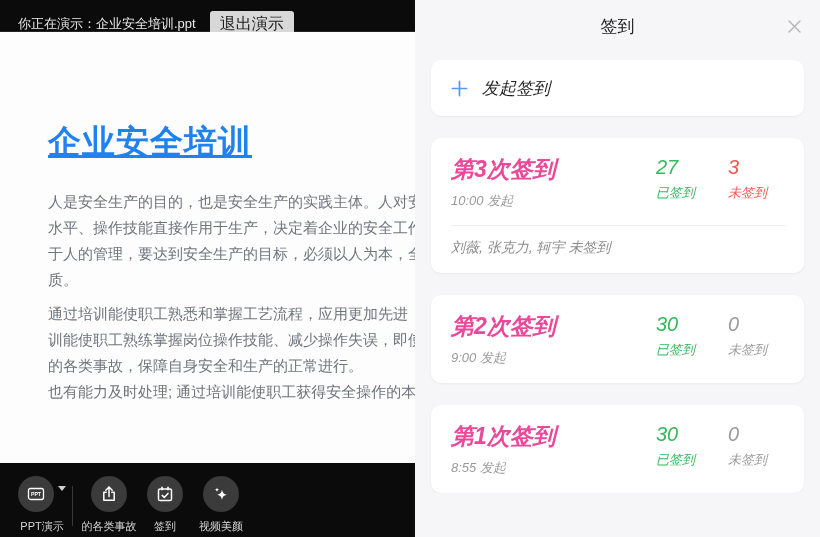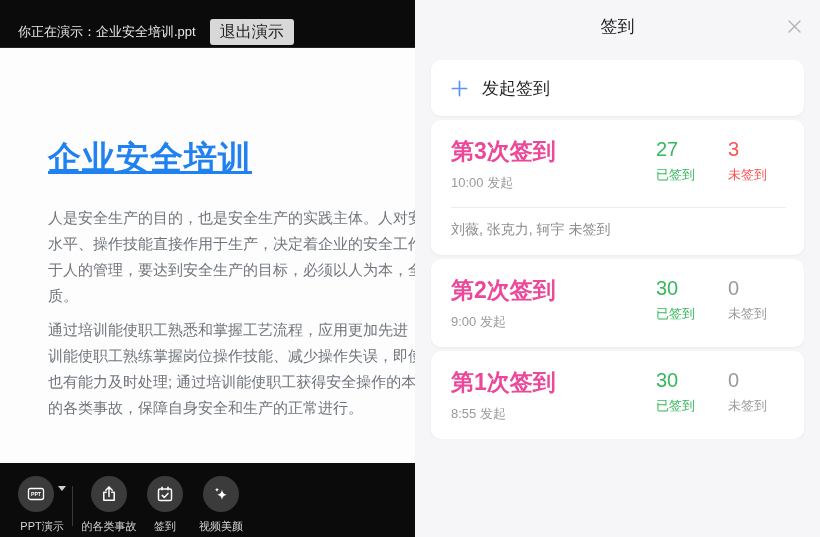--- a/index.html
+++ b/index.html
@@ -6,21 +6,21 @@
   html,body { width:820px; height:537px; }
   body {
     font-family:"Liberation Sans","DejaVu Sans",sans-serif;
     display:flex; background:#fff; overflow:hidden;
   }
 
   
   .stage { width:415px; height:537px; display:flex; flex-direction:column; background:#0b0b0b; }
 
   .topbar {
-    height:48px; background:#0b0b0b; border-bottom:1px solid #242424;
+    height:32px; background:#0b0b0b; border-bottom:1px solid #242424;
     display:flex; align-items:center; gap:14px;
     padding:16px 10px 0 18px; flex:none;
   }
   .presenting-label { color:#e9e9e9; font-size:13px; white-space:nowrap; }
   .exit-btn {
     background:#d8d8d8; color:#1c1c1c; font-size:16px; line-height:1;
     padding:5px 10px; border-radius:3px; border:none; white-space:nowrap; cursor:pointer;
   }
 
   .slide { flex:1; background:#fdfdfd; overflow:hidden; padding:88px 0 0 48px; }
@@ -51,21 +51,21 @@
   .tool-divider { width:1px; height:40px; background:#3a3a3a; margin:3px 8px 0 2px; }
 
   
   .panel { width:405px; height:537px; background:#f6f6f8; display:flex; flex-direction:column; }
   .panel-header { height:52px; flex:none; position:relative; display:flex; align-items:center; justify-content:center; }
   .panel-title { font-size:17px; color:#1b1b1b; }
   .close-btn {
     position:absolute; right:16px; top:16px; width:20px; height:20px;
     display:flex; align-items:center; justify-content:center; cursor:pointer;
   }
-  .panel-body { padding:8px 16px 0 16px; display:flex; flex-direction:column; gap:4px; overflow:hidden; }
+  .panel-body { padding:8px 16px 0 16px; display:flex; flex-direction:column; gap:22px; overflow:hidden;font-style:italic; }
 
   .card { background:#fff; border-radius:10px; box-shadow:0 1px 3px rgba(0,0,0,0.05); }
   .start-card { height:56px; display:flex; align-items:center; gap:14px; padding:0 20px; cursor:pointer; }
   .start-label { font-size:17px; color:#1f1f1f; }
 
   .session-card { padding:16px 18px 16px 20px; }
   .session-top { display:flex; align-items:flex-start; }
   .session-info { flex:1; min-width:0; }
   .session-title { font-size:23px; font-weight:700; color:#ec4899; }
   .session-time { margin-top:7px; font-size:13px; color:#9a9a9a; }
@@ -95,22 +95,22 @@
     <div class="slide-title">企业安全培训</div>
     <div class="slide-para">
       <div class="slide-line">人是安全生产的目的，也是安全生产的实践主体。人对安</div>
       <div class="slide-line">水平、操作技能直接作用于生产，决定着企业的安全工作</div>
       <div class="slide-line">于人的管理，要达到安全生产的目标，必须以人为本，全</div>
       <div class="slide-line">质。</div>
     </div>
     <div class="slide-para second">
       <div class="slide-line">通过培训能使职工熟悉和掌握工艺流程，应用更加先进</div>
       <div class="slide-line">训能使职工熟练掌握岗位操作技能、减少操作失误，即使</div>
+      <div class="slide-line">的各类事故，保障自身安全和生产的正常进行。</div>
       <div class="slide-line">也有能力及时处理; 通过培训能使职工获得安全操作的本</div>
-      <div class="slide-line">的各类事故，保障自身安全和生产的正常进行。</div>
     </div>
   </div>
 
   <div class="bottombar">
     <div class="tool">
       <div class="ppt-wrap">
         <div class="tool-circle">
           <svg width="20" height="20" viewBox="0 0 20 20">
             <rect x="2.5" y="4.5" width="15" height="11" rx="2" fill="none" stroke="#fff" stroke-width="1.3"></rect>
             <text x="10" y="12.3" text-anchor="middle" font-size="5.2" font-weight="bold" fill="#fff">PPT</text>

